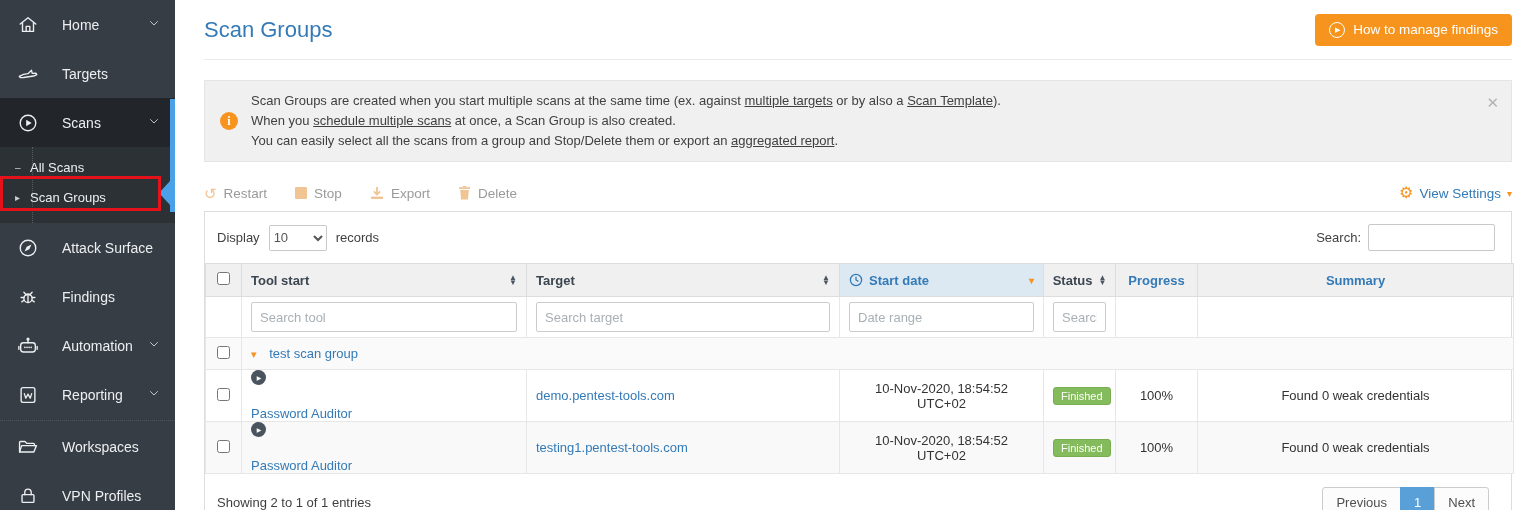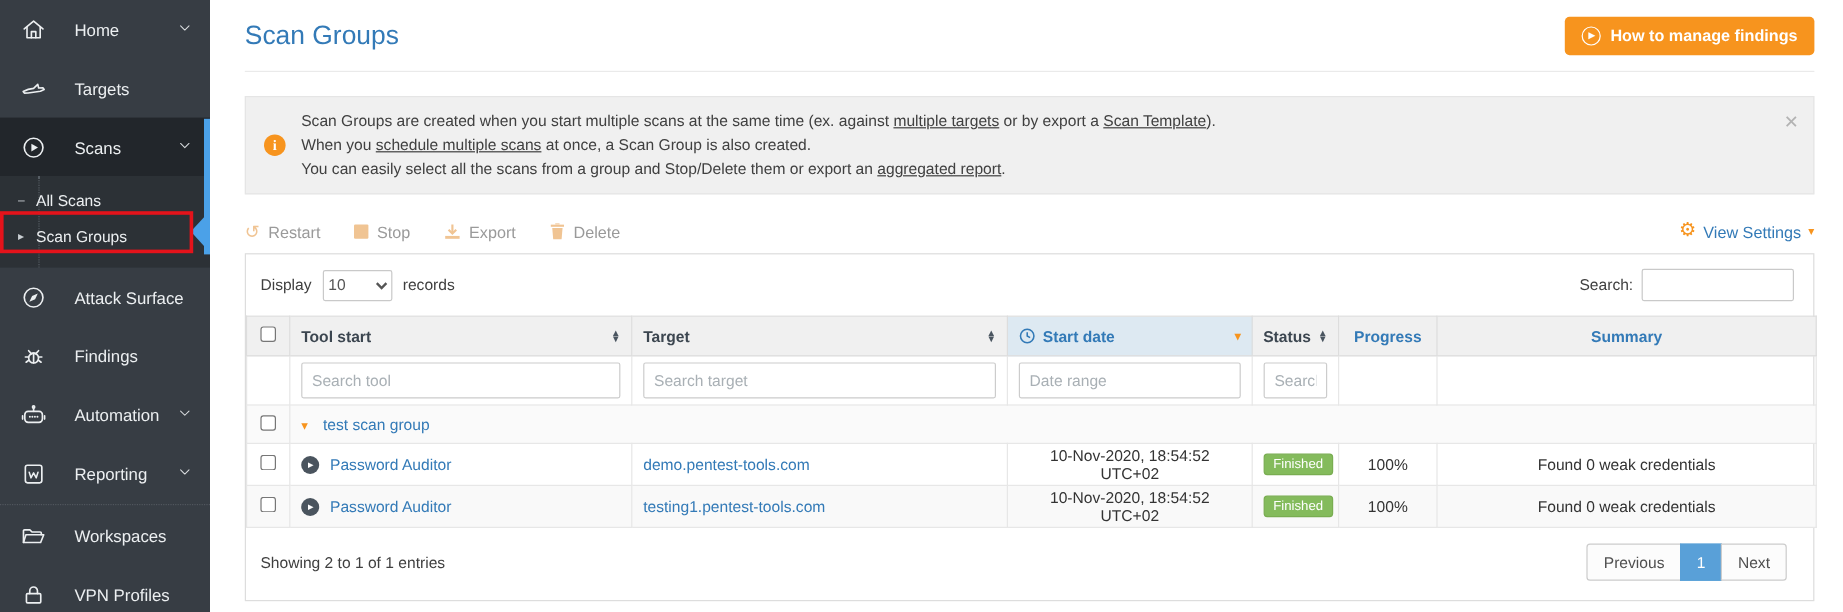--- a/index.html
+++ b/index.html
@@ -21,21 +21,21 @@
 
   
   .blue-strip { position:absolute; left:170px; top:99px; width:5px; height:113px; background:#4ba1e8; z-index:5; }
   .blue-arrow { position:absolute; left:159px; top:181px; width:0; height:0; border-top:12px solid transparent; border-bottom:12px solid transparent; border-right:11px solid #4ba1e8; z-index:6; }
   .red-box { position:absolute; left:0; top:176px; width:161px; height:35px; border:3px solid #e4131b; z-index:7; pointer-events:none; }
 
   
   .main { position:absolute; left:175px; top:0; right:0; height:510px; background:#fff; padding:0 24px 0 29px; }
   .page-header { height:60px; display:flex; align-items:center; justify-content:space-between; border-bottom:1px solid #eaeaea; }
   .page-title { color:#337ab7; font-size:22px; font-weight:400; }
-  .help-btn { background:#f7941e; color:#fff; border:none; border-radius:4px; height:32px; padding:0 14px; font-size:13.5px; display:flex; align-items:center; gap:8px; cursor:pointer; font-family:inherit;font-weight:bold; }
+  .help-btn { background:#f7941e; color:#fff; border:none; border-radius:4px; height:32px; padding:0 14px; font-size:13.5px; display:flex; align-items:center; gap:8px; cursor:pointer; font-family:inherit; }
   .help-play { width:16px; height:16px; border:1.4px solid #fff; border-radius:50%; display:flex; align-items:center; justify-content:center; font-size:7px; padding-left:1px; }
 
   
   .banner { margin-top:20px; background:#f0f0f0; border:1px solid #e5e5e5; padding:10px 34px 10px 46px; position:relative; font-size:13px; color:#404040; line-height:20px; }
   .banner-info { position:absolute; left:15px; top:50%; margin-top:-9px; width:18px; height:18px; background:#f7941e; color:#fff; border-radius:50%; font-size:12px; font-weight:bold; display:flex; align-items:center; justify-content:center; font-family:"Liberation Serif",serif; }
   .banner-close { position:absolute; right:12px; top:12px; color:#b3b3b3; font-size:15px; cursor:pointer; }
   .b-link { text-decoration:underline; color:inherit; cursor:pointer; }
 
   
   .toolbar { margin-top:23px; display:flex; align-items:center; }
@@ -68,21 +68,21 @@
 
   .dt td { border:1px solid #e7e7e7; padding:0 9px; height:35px; color:#333; }
   .filter-row td { height:41px; }
   .filter-row input { width:100%; height:30px; border:1px solid #ccc; border-radius:2px; padding:0 8px; font-size:13px; color:#0369a1; font-family:inherit; }
   .filter-row input::placeholder { color:#a9b0b5; }
   .group-row td { height:32px; background:#fafafa; }
   .g-caret { color:#f7941e; font-size:11px; margin-right:9px; }
   .lnk { color:#337ab7; text-decoration:none; cursor:pointer; }
   .cell-center { text-align:center; }
   .row-alt td { background:#f9f9f9; }
-  .tool-cell { display:flex; align-items:flex-start; gap:9px; }
+  .tool-cell { display:flex; align-items:flex-start; gap:21px;flex-direction:column; }
   .row-play { width:15px; height:15px; background:#4a545e; color:#fff; border-radius:50%; font-size:6px; display:flex; align-items:center; justify-content:center; padding-left:1px; flex:none; }
   .badge { display:inline-block; background:#84bb5c; border:1px solid #79ad51; color:#fff; font-size:11px; padding:2px 7px; border-radius:3px; }
   .chk { width:13px; height:13px; }
   .chk-col { text-align:center; }
 
   .dt-footer { display:flex; align-items:center; justify-content:space-between; padding:13px 22px 16px 12px; font-size:13px; color:#3f3f3f; }
   .pager { display:flex; }
   .pg-btn { border:1px solid #ccc; background:#fcfcfc; color:#4f4f4f; font-size:13px; padding:7px 13px; cursor:pointer; margin-left:-1px; font-family:inherit; }
   .pg-btn.first { border-radius:3px 0 0 3px; }
   .pg-btn.last { border-radius:0 3px 3px 0; }
@@ -238,21 +238,21 @@
     <button class="help-btn">
       <span class="help-play">▶</span>
       <span>How to manage findings</span>
     </button>
   </div>
 
   <div class="banner">
     <span class="banner-info">i</span>
     <span class="banner-close">✕</span>
     <div>
-      <span>Scan Groups are created when you start multiple scans at the same time (ex. against </span><a class="b-link">multiple targets</a><span> or by export a </span><a class="b-link">Scan Template</a><span>).</span>
+      <span>Scan Groups are created when you start multiple scans at the same time (ex. against </span><a class="b-link">multiple targets</a><span> or by also a </span><a class="b-link">Scan Template</a><span>).</span>
     </div>
     <div>
       <span>When you </span><a class="b-link">schedule multiple scans</a><span> at once, a Scan Group is also created.</span>
     </div>
     <div>
       <span>You can easily select all the scans from a group and Stop/Delete them or export an </span><a class="b-link">aggregated report</a><span>.</span>
     </div>
   </div>
 
   <div class="toolbar">

